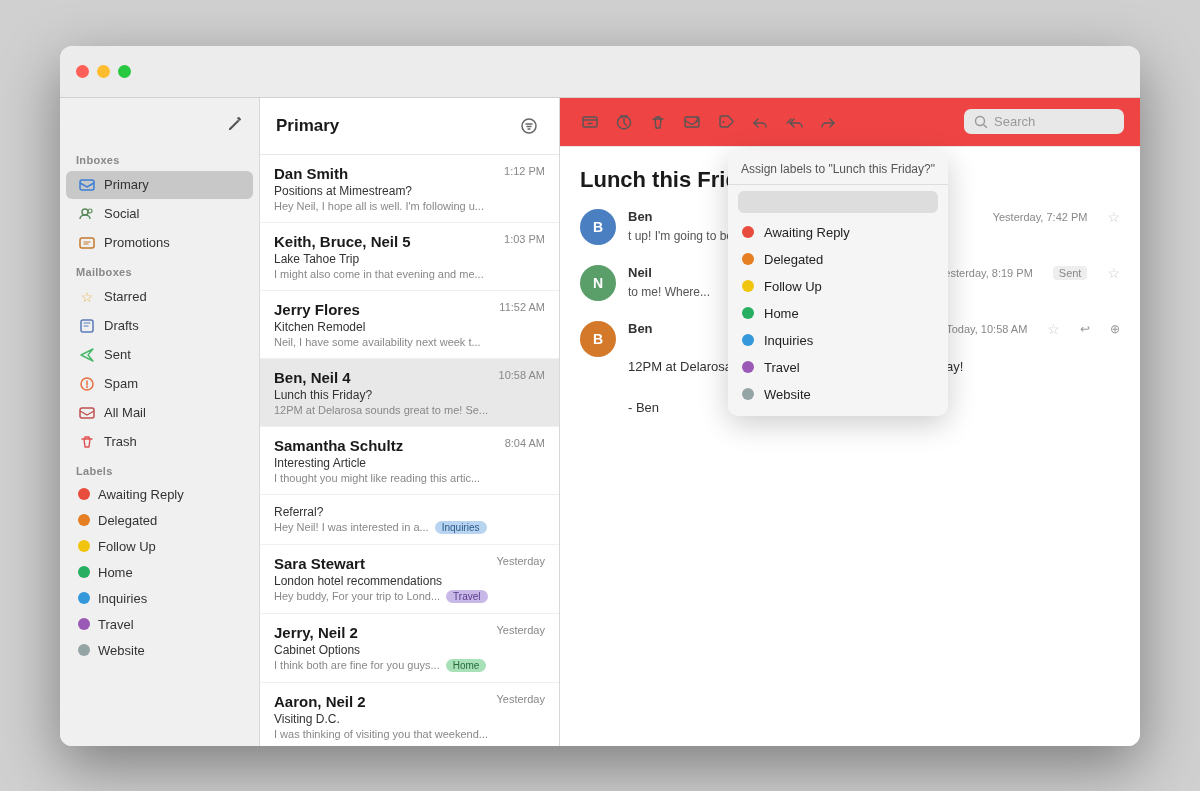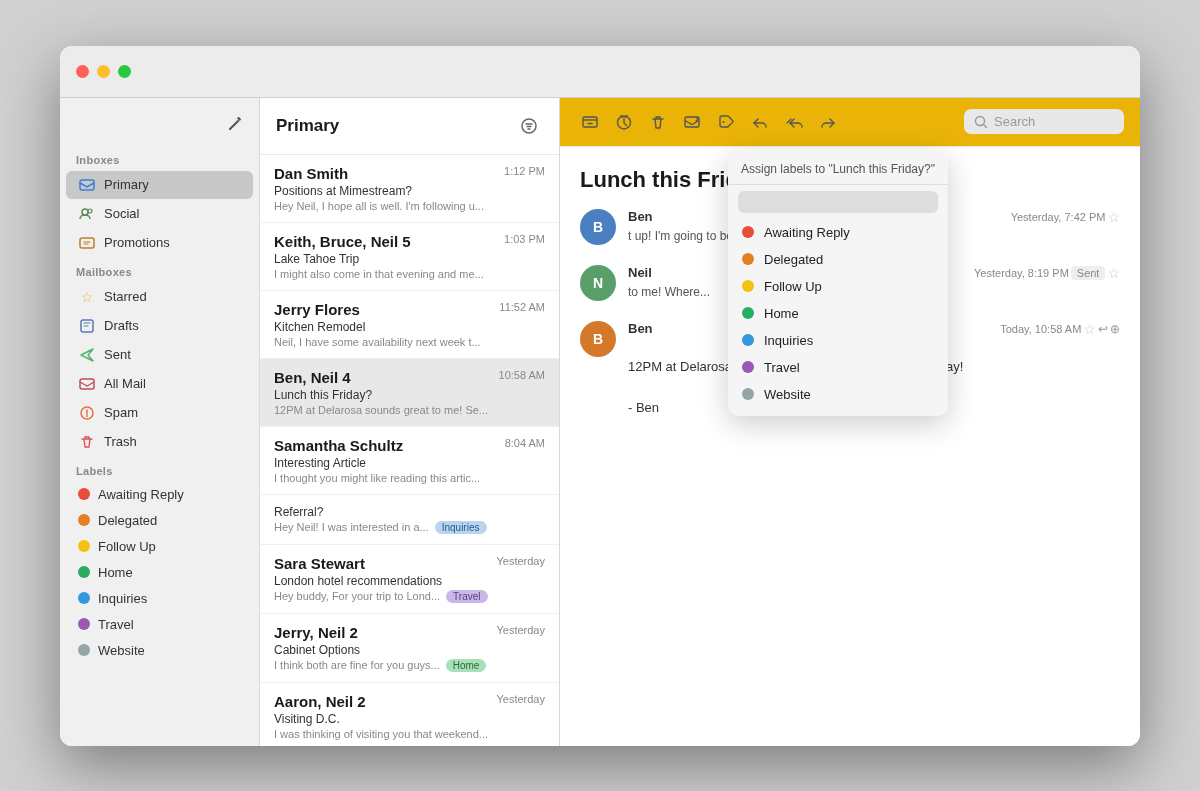--- a/index.html
+++ b/index.html
@@ -207,21 +207,21 @@
       flex-direction: column;
       position: relative;
     }
 
     .detail-toolbar {
       display: flex;
       align-items: center;
       gap: 6px;
       padding: 10px 16px;
       border-bottom: 1px solid #e8e8e8;
-      background: #eab308;
+      background: #ef4444;
     }
 
     .toolbar-btn {
       width: 28px;
       height: 28px;
       border: none;
       background: none;
       cursor: pointer;
       display: flex;
       align-items: center;
@@ -313,21 +313,21 @@
       color: #888;
     }
 
     .convo-preview {
       font-size: 12px;
       color: #555;
     }
 
     .convo-actions {
       display: flex;
-      gap: 2px;
+      gap: 20px;
       align-items: center;
       justify-content: flex-end;
     }
 
     .convo-star { color: #ccc; font-size: 14px; cursor: pointer; }
     .convo-action-icon { color: #999; font-size: 12px; cursor: pointer; }
 
     .email-body-section {
       padding: 16px 0;
     }
@@ -472,34 +472,34 @@
         <span class="icon" style="color:#4ab86a; font-size:14px;">
           <svg width="16" height="16" viewBox="0 0 16 16" fill="none">
             <path d="M2 8l12-6-5 6 5 6-12-6z" stroke="#4ab86a" stroke-width="1.4" fill="none" stroke-linejoin="round"></path>
           </svg>
         </span>
         <span class="label">Sent</span>
       </div>
       <div class="sidebar-item">
         <span class="icon">
           <svg width="16" height="16" viewBox="0 0 16 16" fill="none">
+            <circle cx="8" cy="8" r="6" stroke="#e87040" stroke-width="1.5" fill="none"></circle>
+            <path d="M8 5v4M8 10.5v1" stroke="#e87040" stroke-width="1.5" stroke-linecap="round"></path>
+          </svg>
+        </span>
+        <span class="label">Spam</span>
+      </div>
+      <div class="sidebar-item">
+        <span class="icon">
+          <svg width="16" height="16" viewBox="0 0 16 16" fill="none">
             <rect x="1" y="3" width="14" height="10" rx="2" stroke="#c05050" stroke-width="1.5" fill="none"></rect>
             <path d="M1 6l7 4 7-4" stroke="#c05050" stroke-width="1.3"></path>
           </svg>
         </span>
         <span class="label">All Mail</span>
-      </div>
-      <div class="sidebar-item">
-        <span class="icon">
-          <svg width="16" height="16" viewBox="0 0 16 16" fill="none">
-            <circle cx="8" cy="8" r="6" stroke="#e87040" stroke-width="1.5" fill="none"></circle>
-            <path d="M8 5v4M8 10.5v1" stroke="#e87040" stroke-width="1.5" stroke-linecap="round"></path>
-          </svg>
-        </span>
-        <span class="label">Spam</span>
       </div>
       <div class="sidebar-item">
         <span class="icon">
           <svg width="16" height="16" viewBox="0 0 16 16" fill="none">
             <path d="M3 5h10M6 5V3h4v2M5 5l1 8h4l1-8" stroke="#e05050" stroke-width="1.4" stroke-linecap="round" stroke-linejoin="round" fill="none"></path>
           </svg>
         </span>
         <span class="label">Trash</span>
       </div>
 

